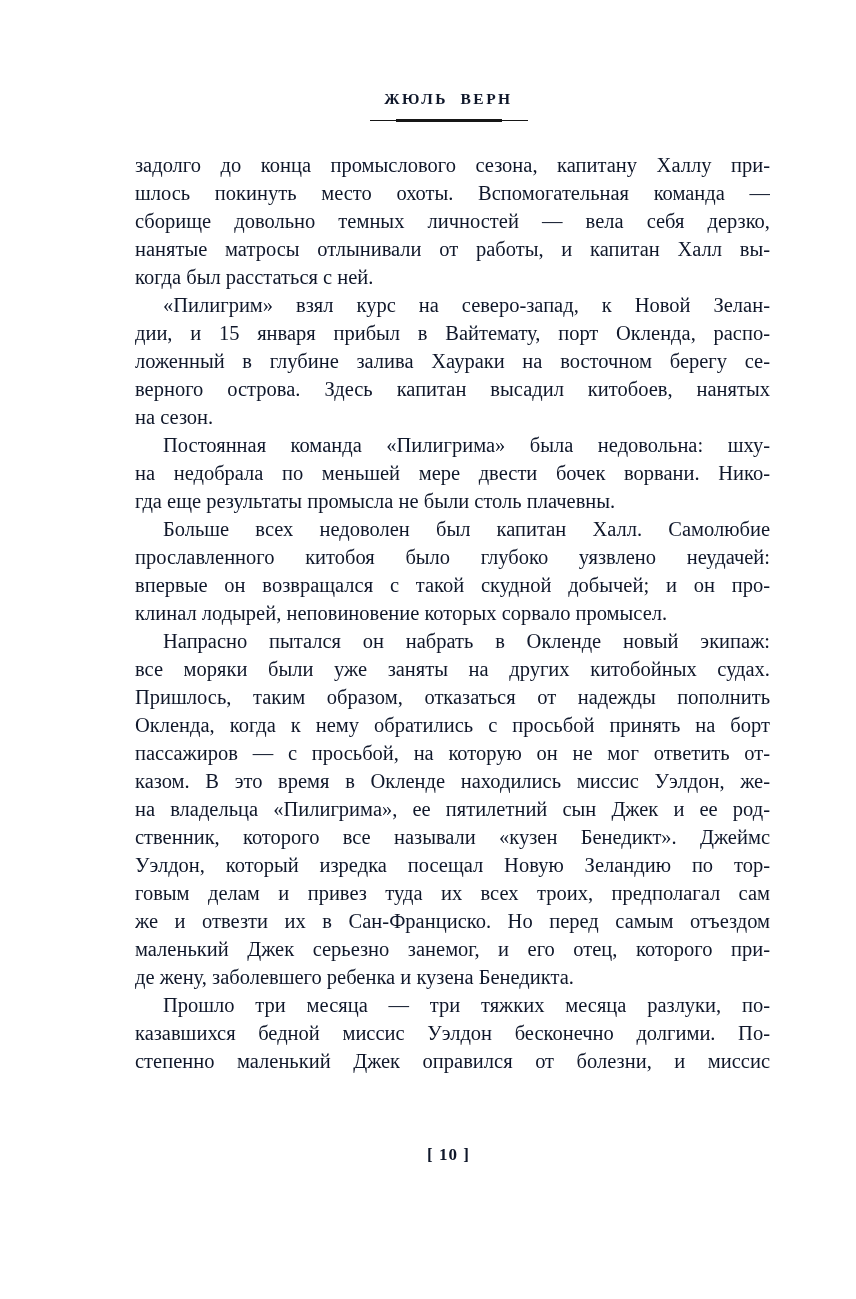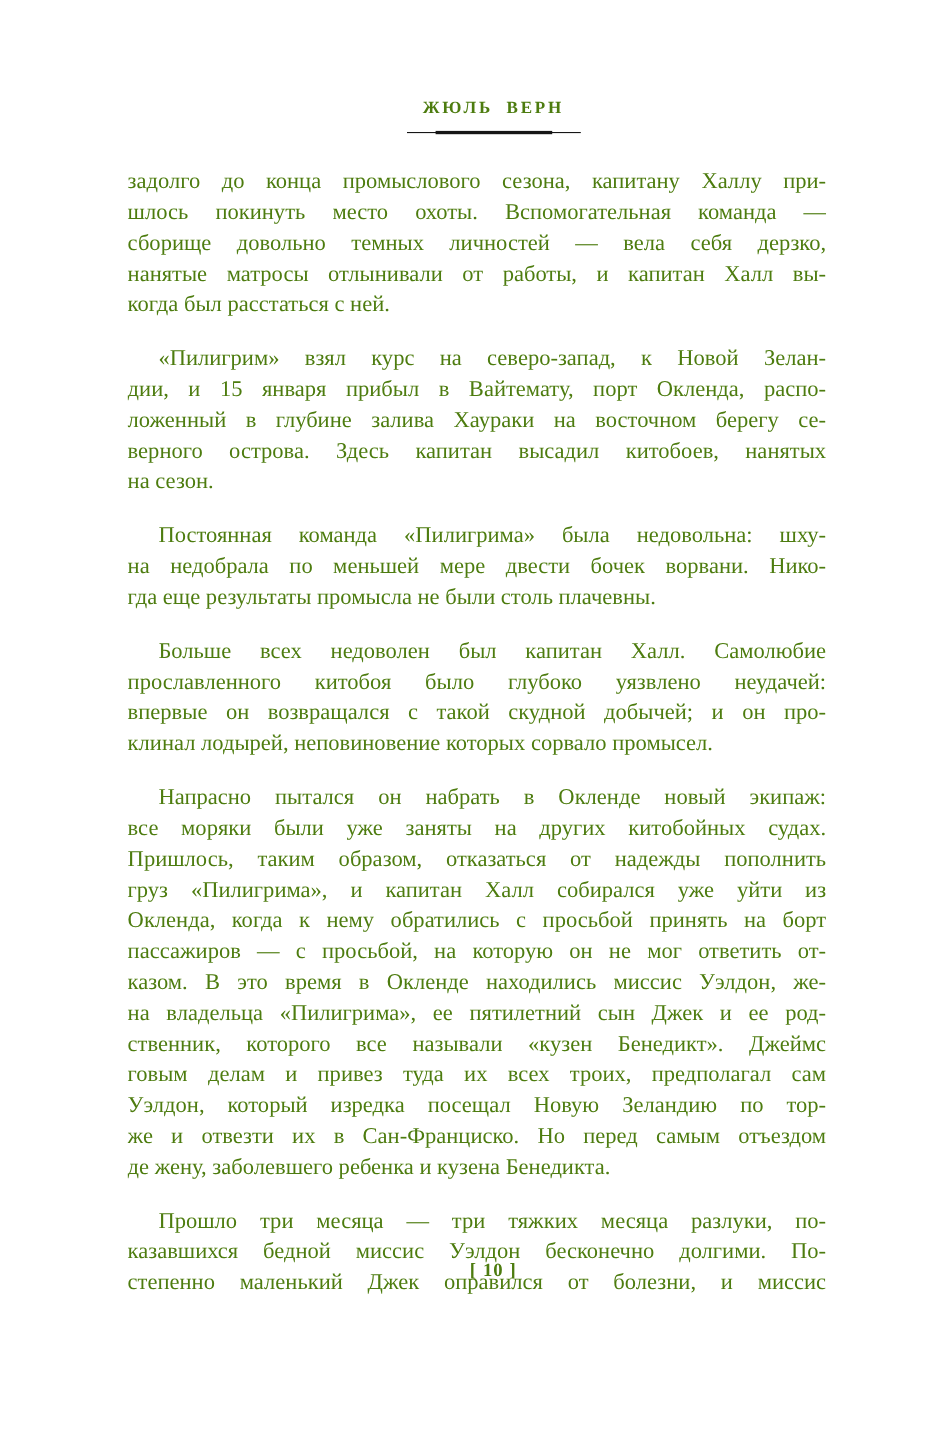--- a/index.html
+++ b/index.html
@@ -5,21 +5,21 @@
   html, body {
     margin: 0;
     padding: 0;
     background: #ffffff;
   }
   .page {
     position: relative;
     width: 856px;
     height: 1299px;
     background: #ffffff;
-    color: #4d7c0f;
+    color: #0f172a;
     font-family: "Liberation Serif", "DejaVu Serif", serif;
     overflow: hidden;
   }
   
   .page-header {
     position: absolute;
     top: 90px;
     left: 131px;
     width: 635px;
     text-align: center;
@@ -48,40 +48,39 @@
     position: absolute;
     top: 0; left: 26px;
     width: 106px;
     height: 3px;
     background: #161616;
   }
   
   .text-block {
     position: absolute;
     top: 151px;
-    left: 116px;
+    left: 135px;
     width: 635px;
     font-size: 20.5px;
     line-height: 28px;
     hyphens: none;
   }
   .paragraph { margin: 0; padding: 0; }
   .line {
     height: 28px;
     overflow: hidden;
     text-align: justify;
     text-align-last: justify;
     white-space: normal;
   }
   .line.last {
     text-align-last: left;
   }
   .line.first {
     text-indent: 28px;
-    margin-top: 21px;
   }
   
   .page-footer {
     position: absolute;
     top: 1144px;
     left: 131px;
     width: 635px;
     text-align: center;
   }
   .folio {
@@ -127,29 +126,29 @@
       <div class="paragraph">
         <div class="line first">Больше всех недоволен был капитан Халл. Самолюбие</div>
         <div class="line">прославленного китобоя было глубоко уязвлено неудачей:</div>
         <div class="line">впервые он возвращался с такой скудной добычей; и он про-</div>
         <div class="line last">клинал лодырей, неповиновение которых сорвало промысел.</div>
       </div>
       <div class="paragraph">
         <div class="line first">Напрасно пытался он набрать в Окленде новый экипаж:</div>
         <div class="line">все моряки были уже заняты на других китобойных судах.</div>
         <div class="line">Пришлось, таким образом, отказаться от надежды пополнить</div>
-        <div class="line">груз «Пилигрима», и капитан Халл собирался уже уйти из</div>
         <div class="line">Окленда, когда к нему обратились с просьбой принять на борт</div>
         <div class="line">пассажиров — с просьбой, на которую он не мог ответить от-</div>
         <div class="line">казом. В это время в Окленде находились миссис Уэлдон, же-</div>
         <div class="line">на владельца «Пилигрима», ее пятилетний сын Джек и ее род-</div>
         <div class="line">ственник, которого все называли «кузен Бенедикт». Джеймс</div>
+        <div class="line">Уэлдон, который изредка посещал Новую Зеландию по тор-</div>
         <div class="line">говым делам и привез туда их всех троих, предполагал сам</div>
-        <div class="line">Уэлдон, который изредка посещал Новую Зеландию по тор-</div>
         <div class="line">же и отвезти их в Сан-Франциско. Но перед самым отъездом</div>
+        <div class="line">маленький Джек серьезно занемог, и его отец, которого при-</div>
         <div class="line last">де жену, заболевшего ребенка и кузена Бенедикта.</div>
       </div>
       <div class="paragraph">
         <div class="line first">Прошло три месяца — три тяжких месяца разлуки, по-</div>
         <div class="line">казавшихся бедной миссис Уэлдон бесконечно долгими. По-</div>
         <div class="line">степенно маленький Джек оправился от болезни, и миссис</div>
       </div>
     </main>
 
   <footer class="page-footer">

